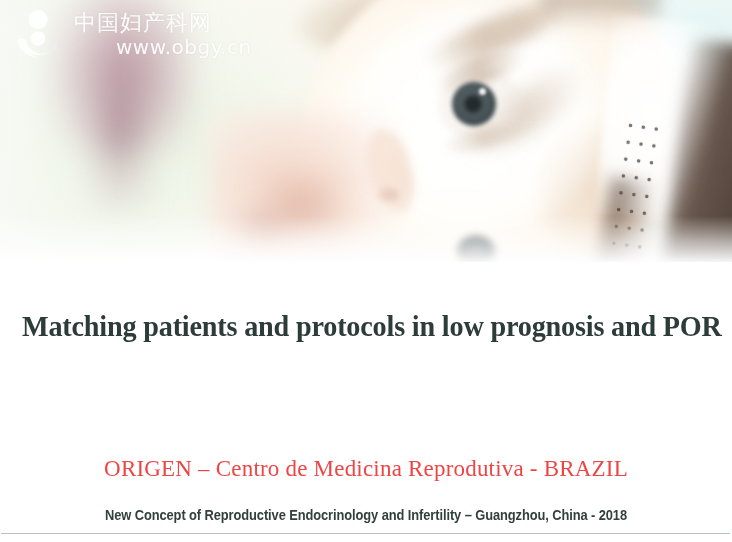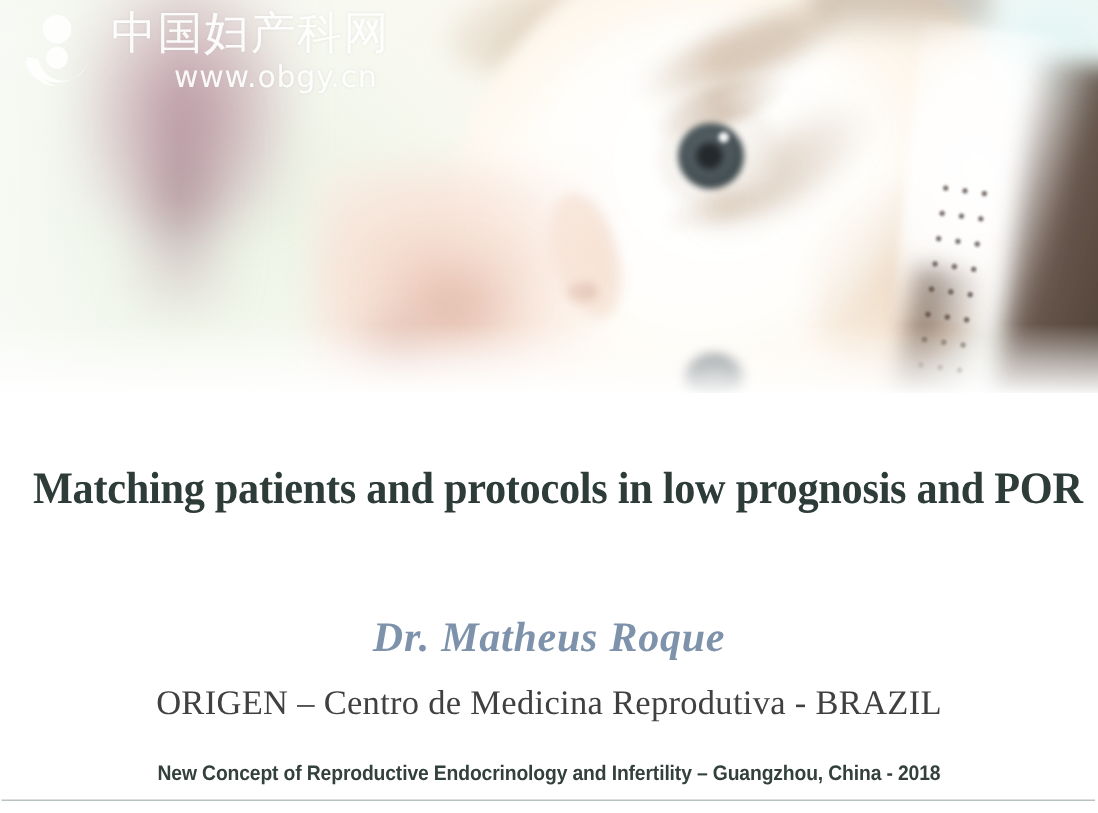--- a/index.html
+++ b/index.html
@@ -224,21 +224,21 @@
     left: 10px; top: 6px;
     display: flex;
     align-items: center;
     gap: 8px;
     opacity: 0.92;
   }
   #wm-logo { width: 56px; height: 56px; display: block; }
   #wm-text { line-height: 1; }
   #wm-cn {
     font-family: "DejaVu Sans", sans-serif;
-    font-size: 30px;
+    font-size: 22px;
     color: #ffffff;
     letter-spacing: 1px;
     display: block;
     text-shadow: 0 0 2px rgba(180,180,180,0.35);
   }
   #wm-url {
     font-family: "DejaVu Sans", sans-serif;
     font-size: 20px;
     color: #ffffff;
     letter-spacing: 0.5px;
@@ -282,21 +282,21 @@
     color: #7e93ab;
     letter-spacing: 0.5px;
   }
   #affiliation {
     position: absolute;
     left: 0; top: 194px;
     width: 732px;
     text-align: center;
     font-family: "Liberation Serif", serif;
     font-size: 23px;
-    color: #404040;
+    color: #ef4444;
     letter-spacing: 0.2px;
     white-space: nowrap;
   }
   #footer-rule {
     position: absolute;
     left: 1px; top: 271px;
     width: 729px;
     height: 1px;
     background: #b9c1c1;
   }
@@ -359,19 +359,18 @@
       </svg>
       <div id="wm-text">
         <span id="wm-cn">中国妇产科网</span>
         <span id="wm-url">www.obgy.cn</span>
       </div>
     </div>
   </div>
 
   <div id="textzone">
     <div id="slide-title">Matching patients and protocols in low prognosis and POR</div>
-    <div id="presenter">Dr. Matheus Roque</div>
     <div id="affiliation">ORIGEN – Centro de Medicina Reprodutiva - BRAZIL</div>
     <div id="footer-text">New Concept of Reproductive Endocrinology and Infertility – Guangzhou, China - 2018</div>
     <div id="footer-rule"></div>
   </div>
 
 </div>
 
 </body></html>

